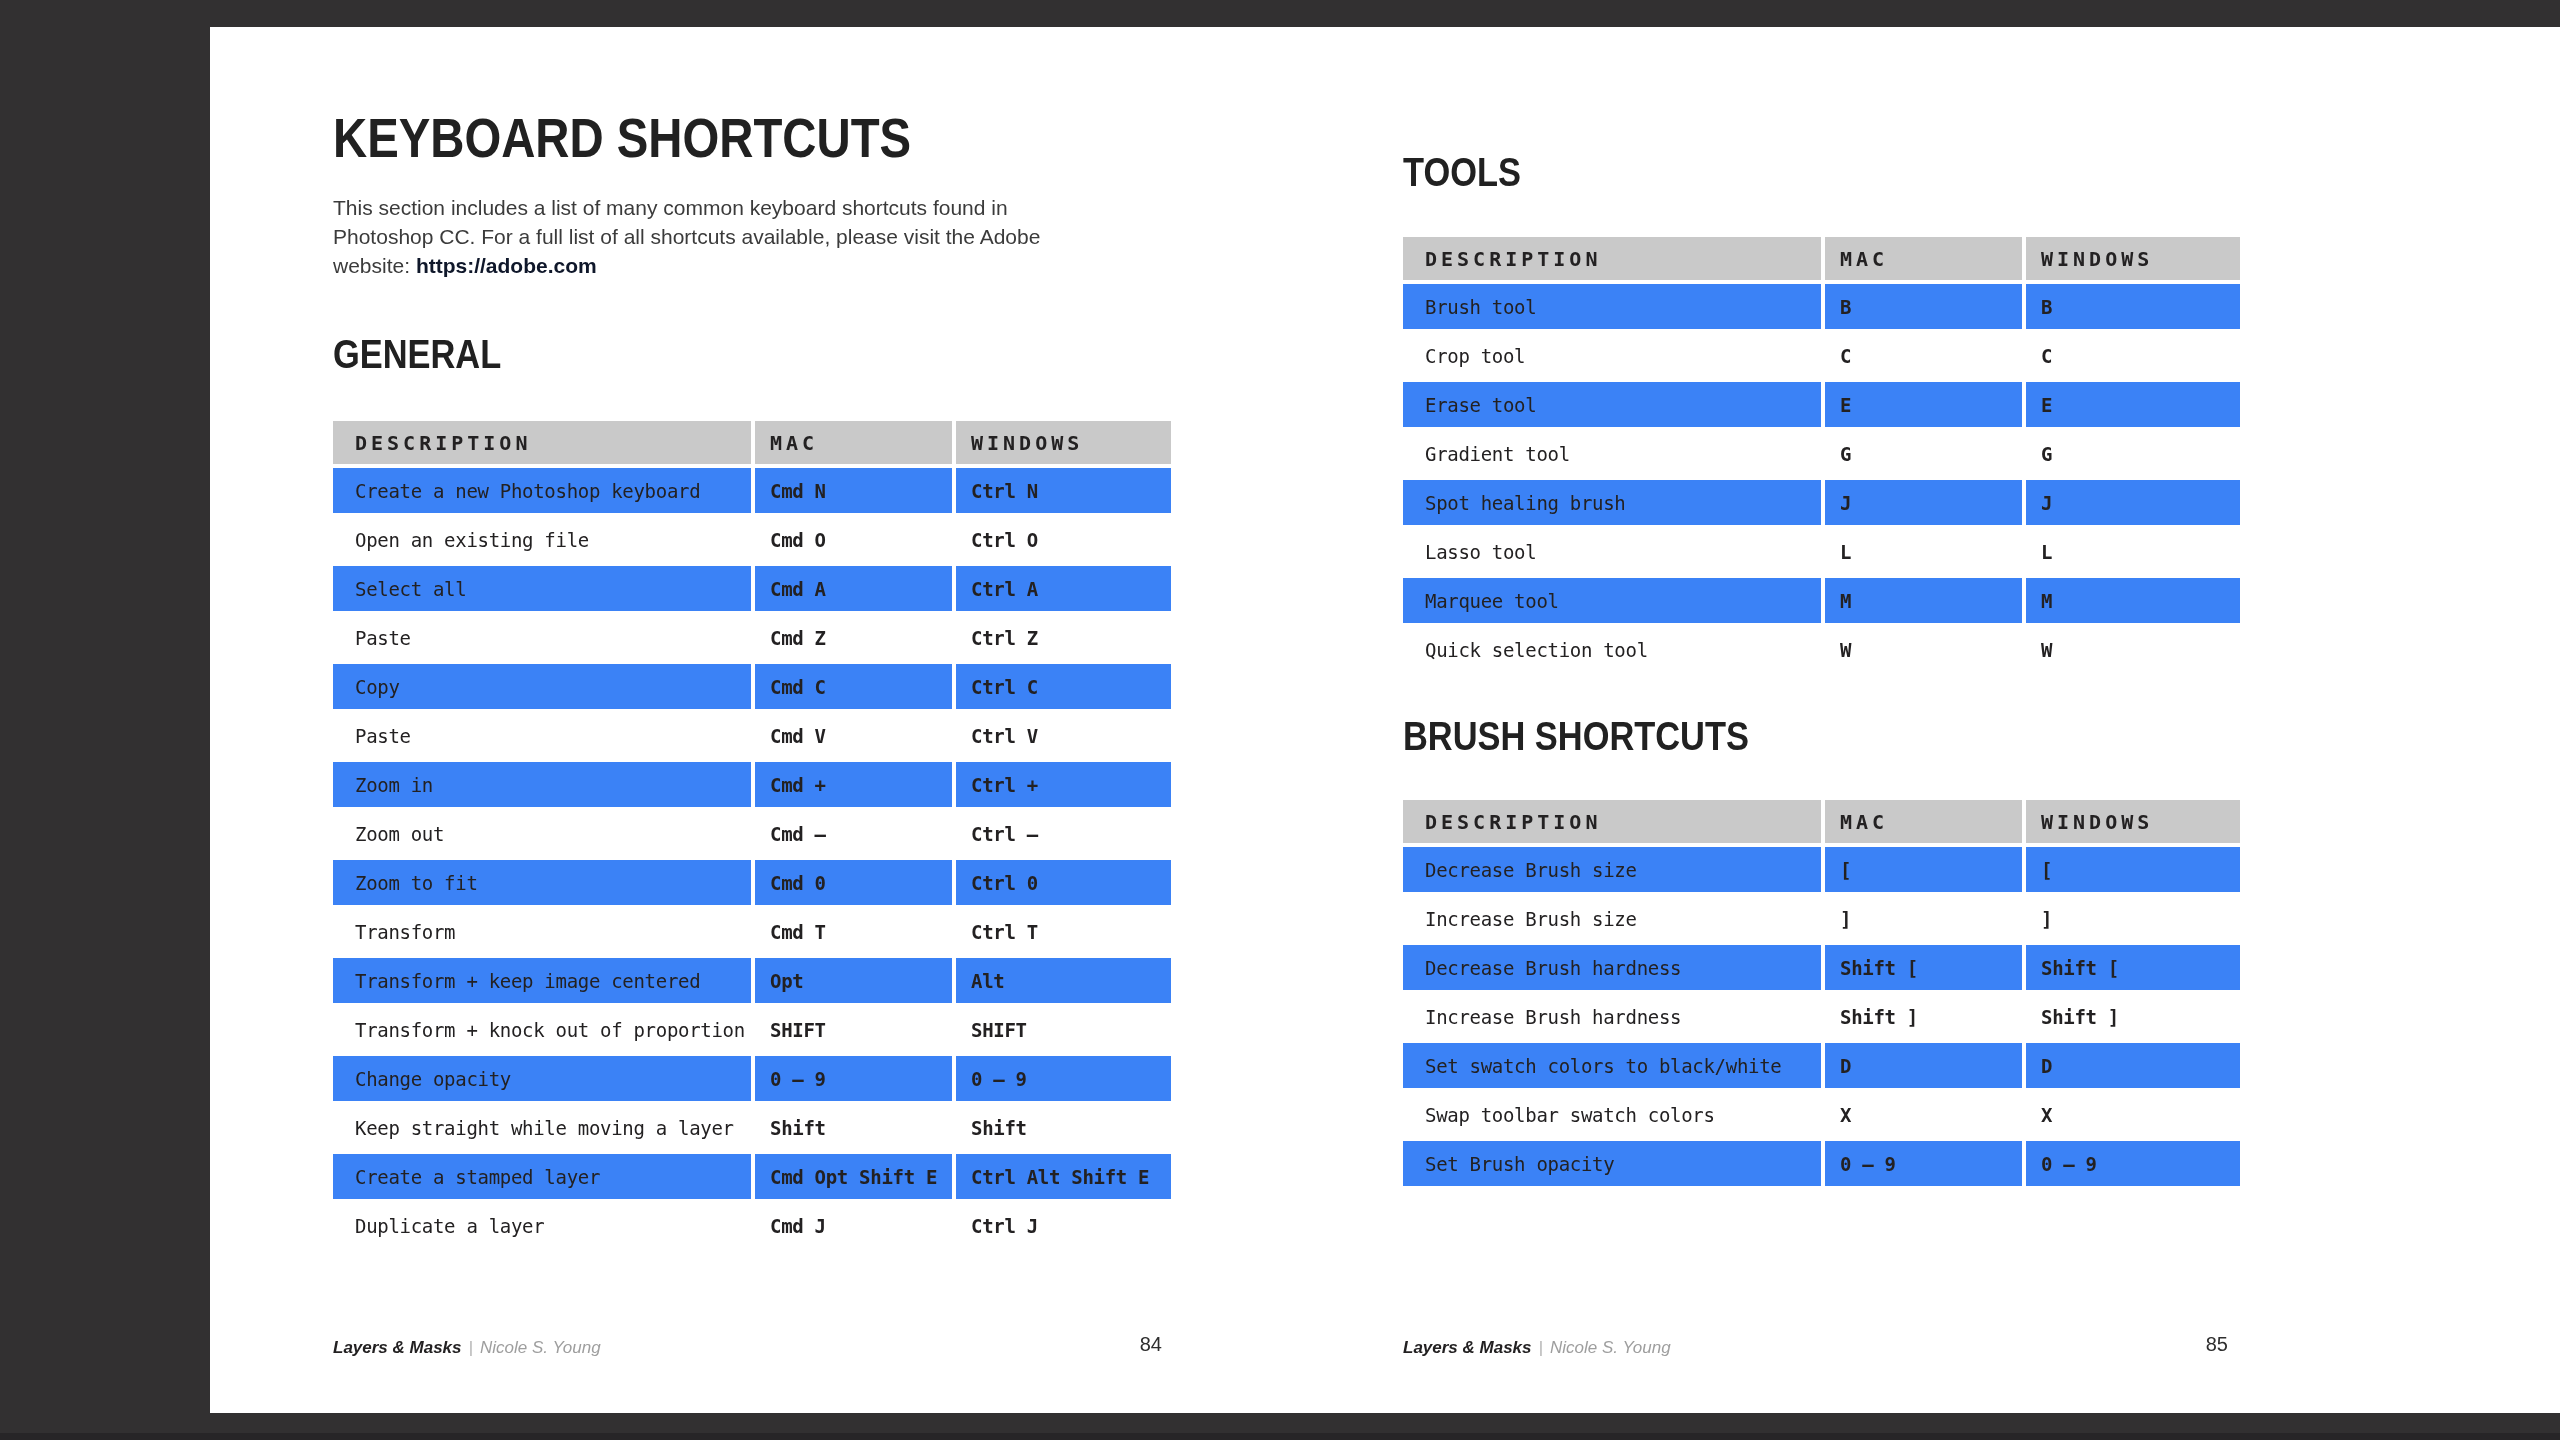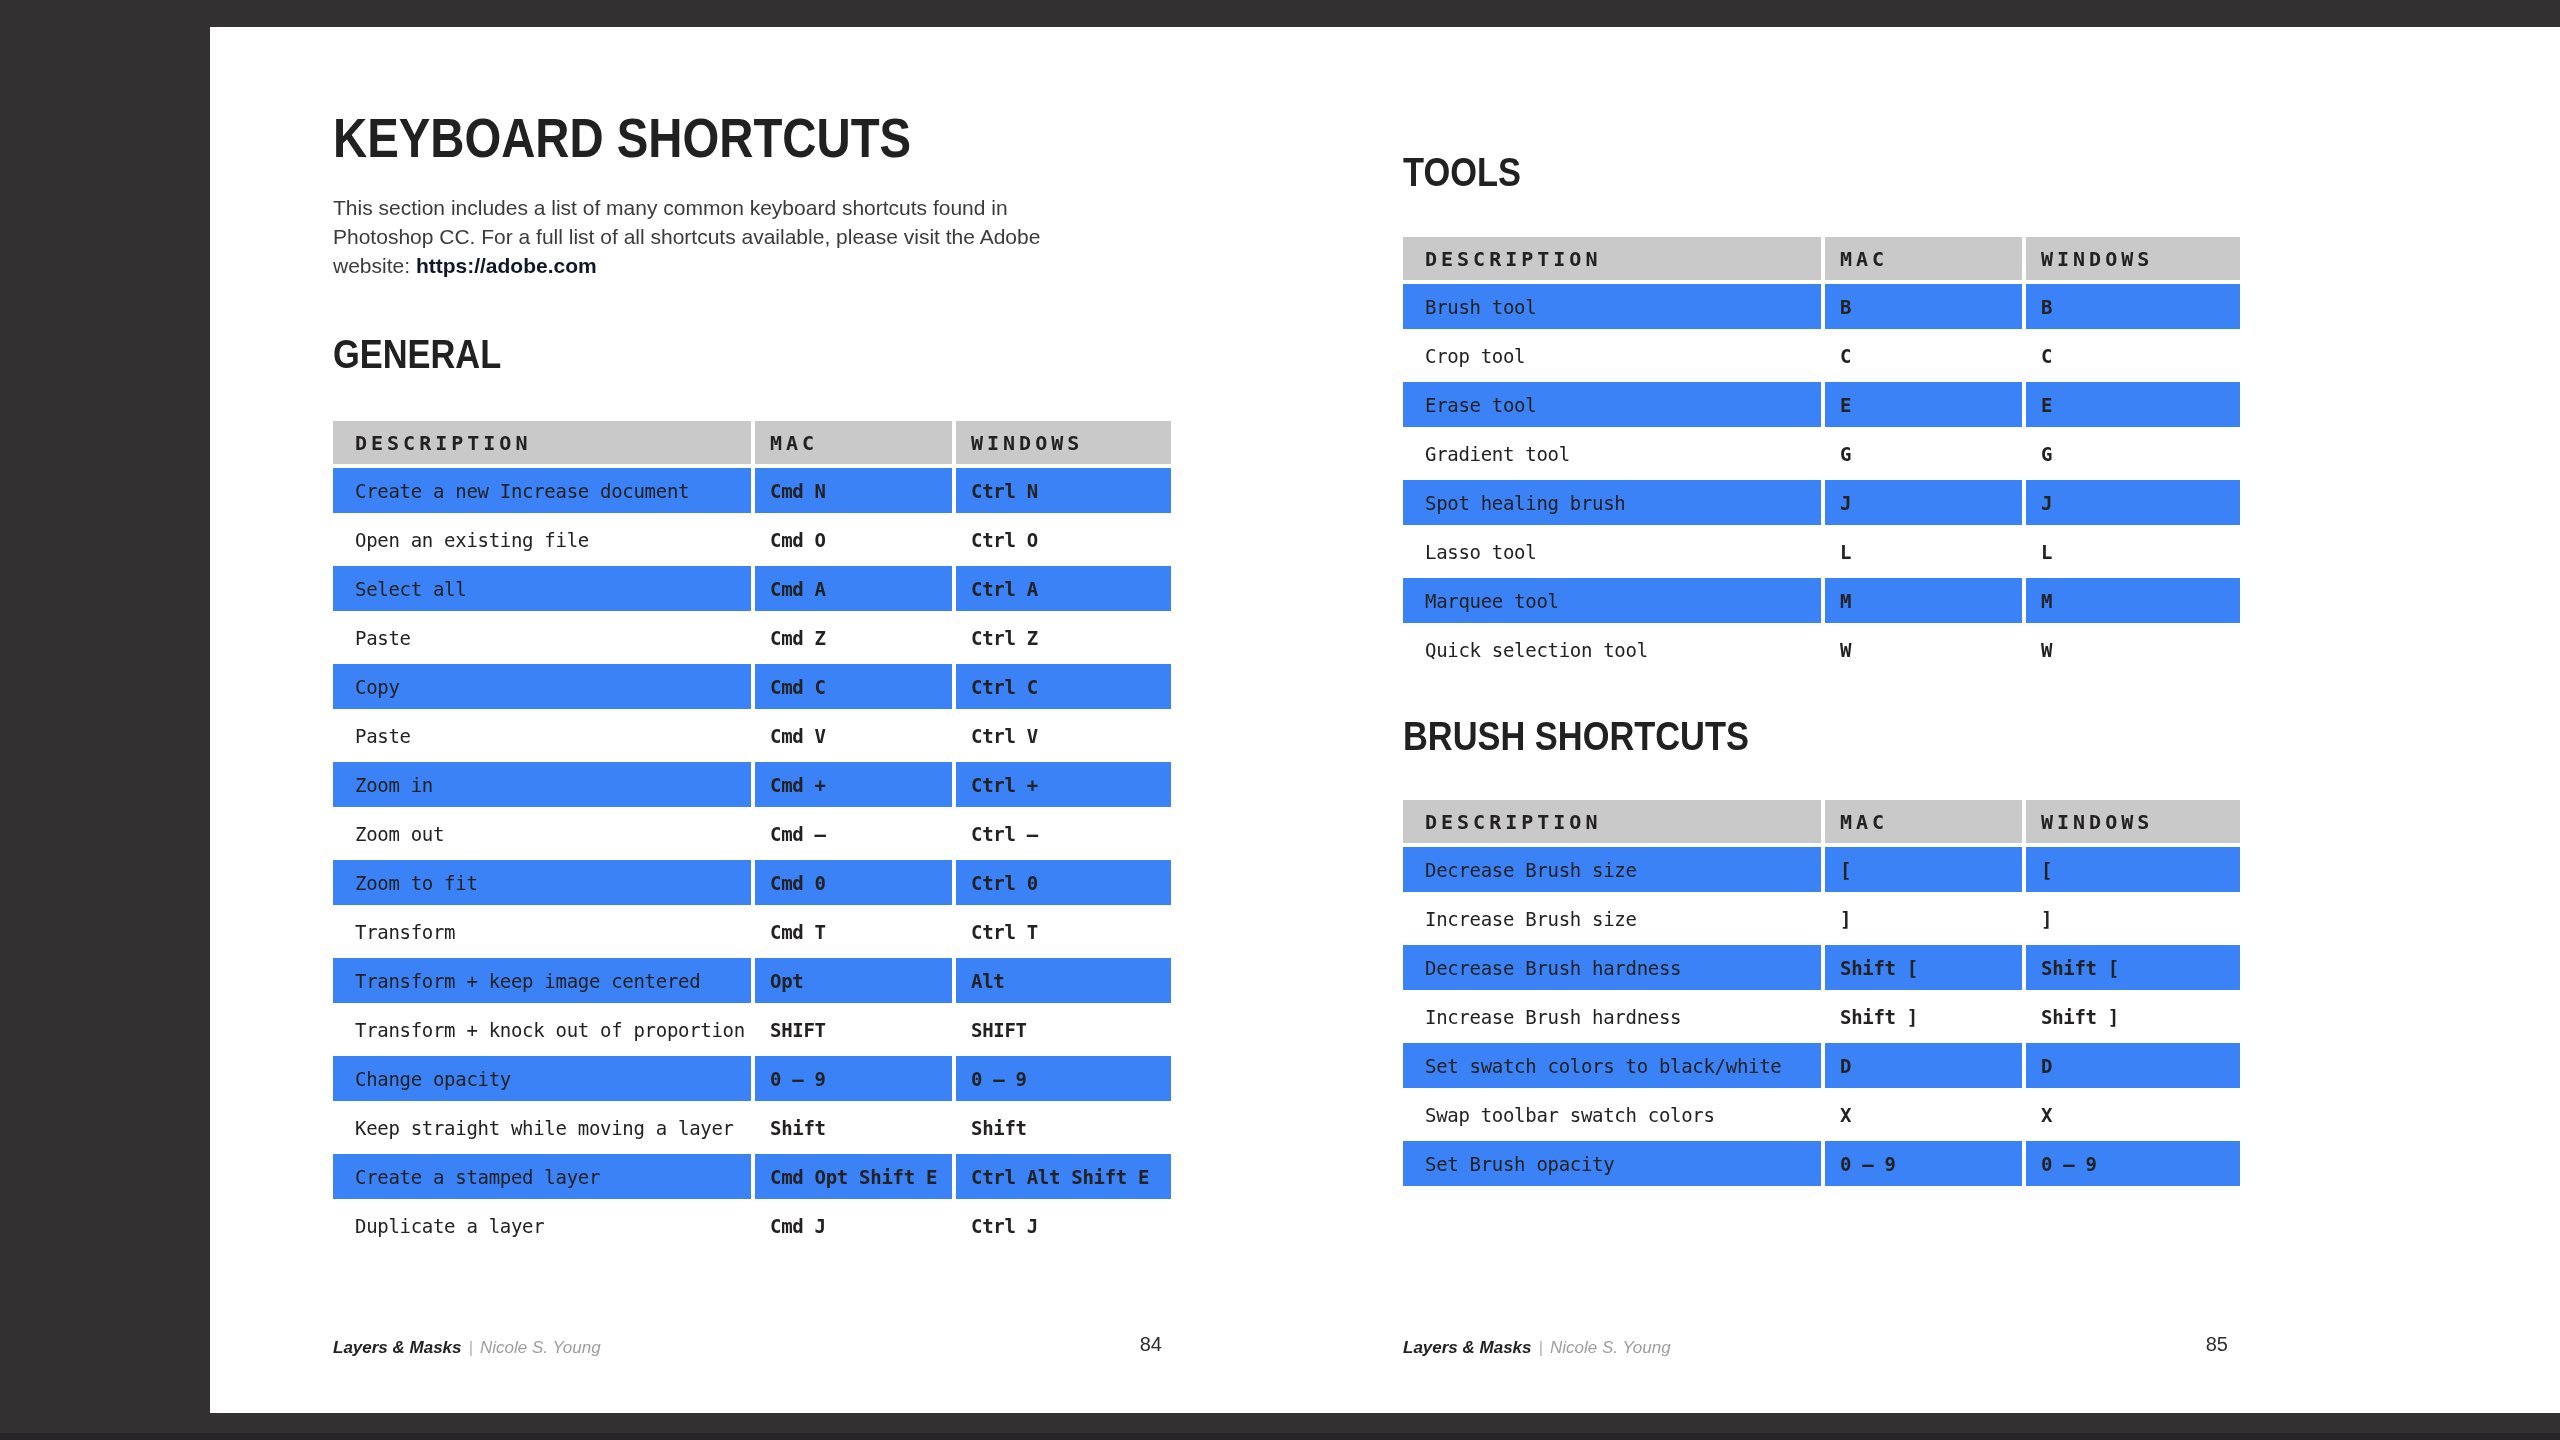--- a/index.html
+++ b/index.html
@@ -79,21 +79,21 @@
     </p>
 
     <h2 class="section-heading h-general">GENERAL</h2>
     <div class="shortcut-table t-general">
         <div class="trow thead">
           <div class="cell desc">DESCRIPTION</div>
           <div class="cell key">MAC</div>
           <div class="cell key">WINDOWS</div>
         </div>
         <div class="trow teal">
-          <div class="cell desc">Create a new Increase document</div>
+          <div class="cell desc">Create a new Photoshop keyboard</div>
           <div class="cell key">Cmd N</div>
           <div class="cell key">Ctrl N</div>
         </div>
         <div class="trow">
           <div class="cell desc">Open an existing file</div>
           <div class="cell key">Cmd O</div>
           <div class="cell key">Ctrl O</div>
         </div>
         <div class="trow teal">
           <div class="cell desc">Select all</div>

